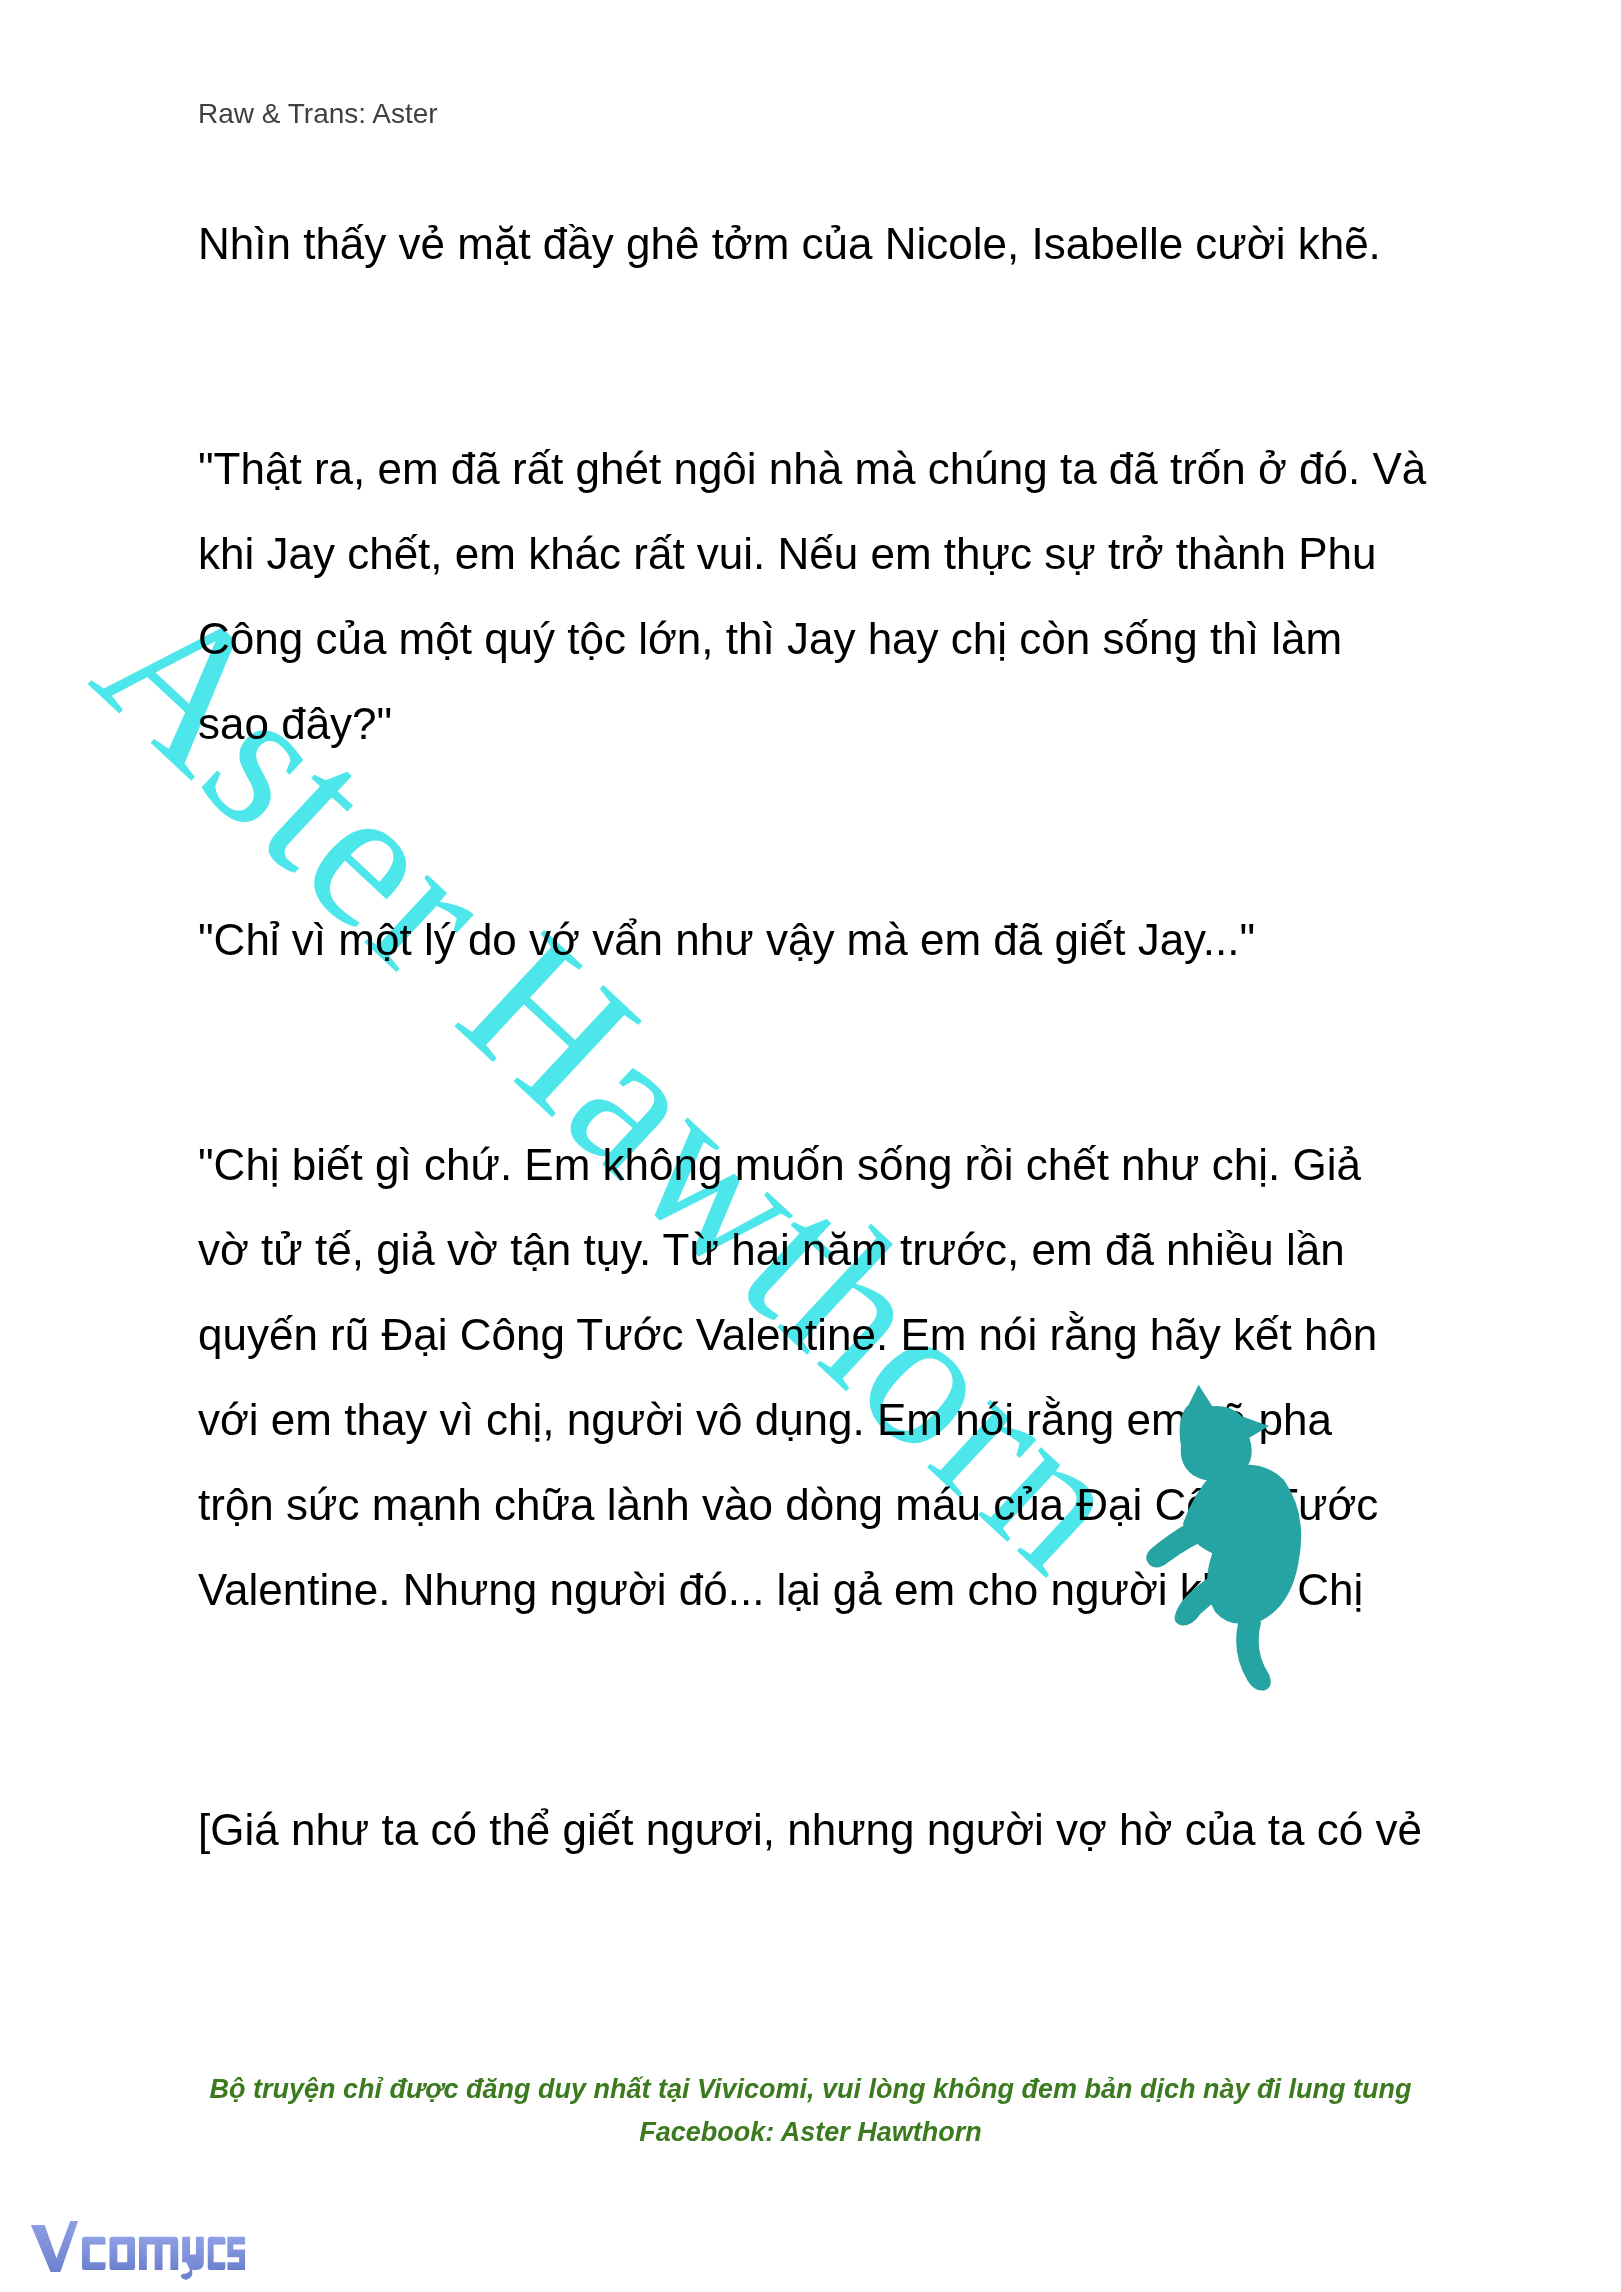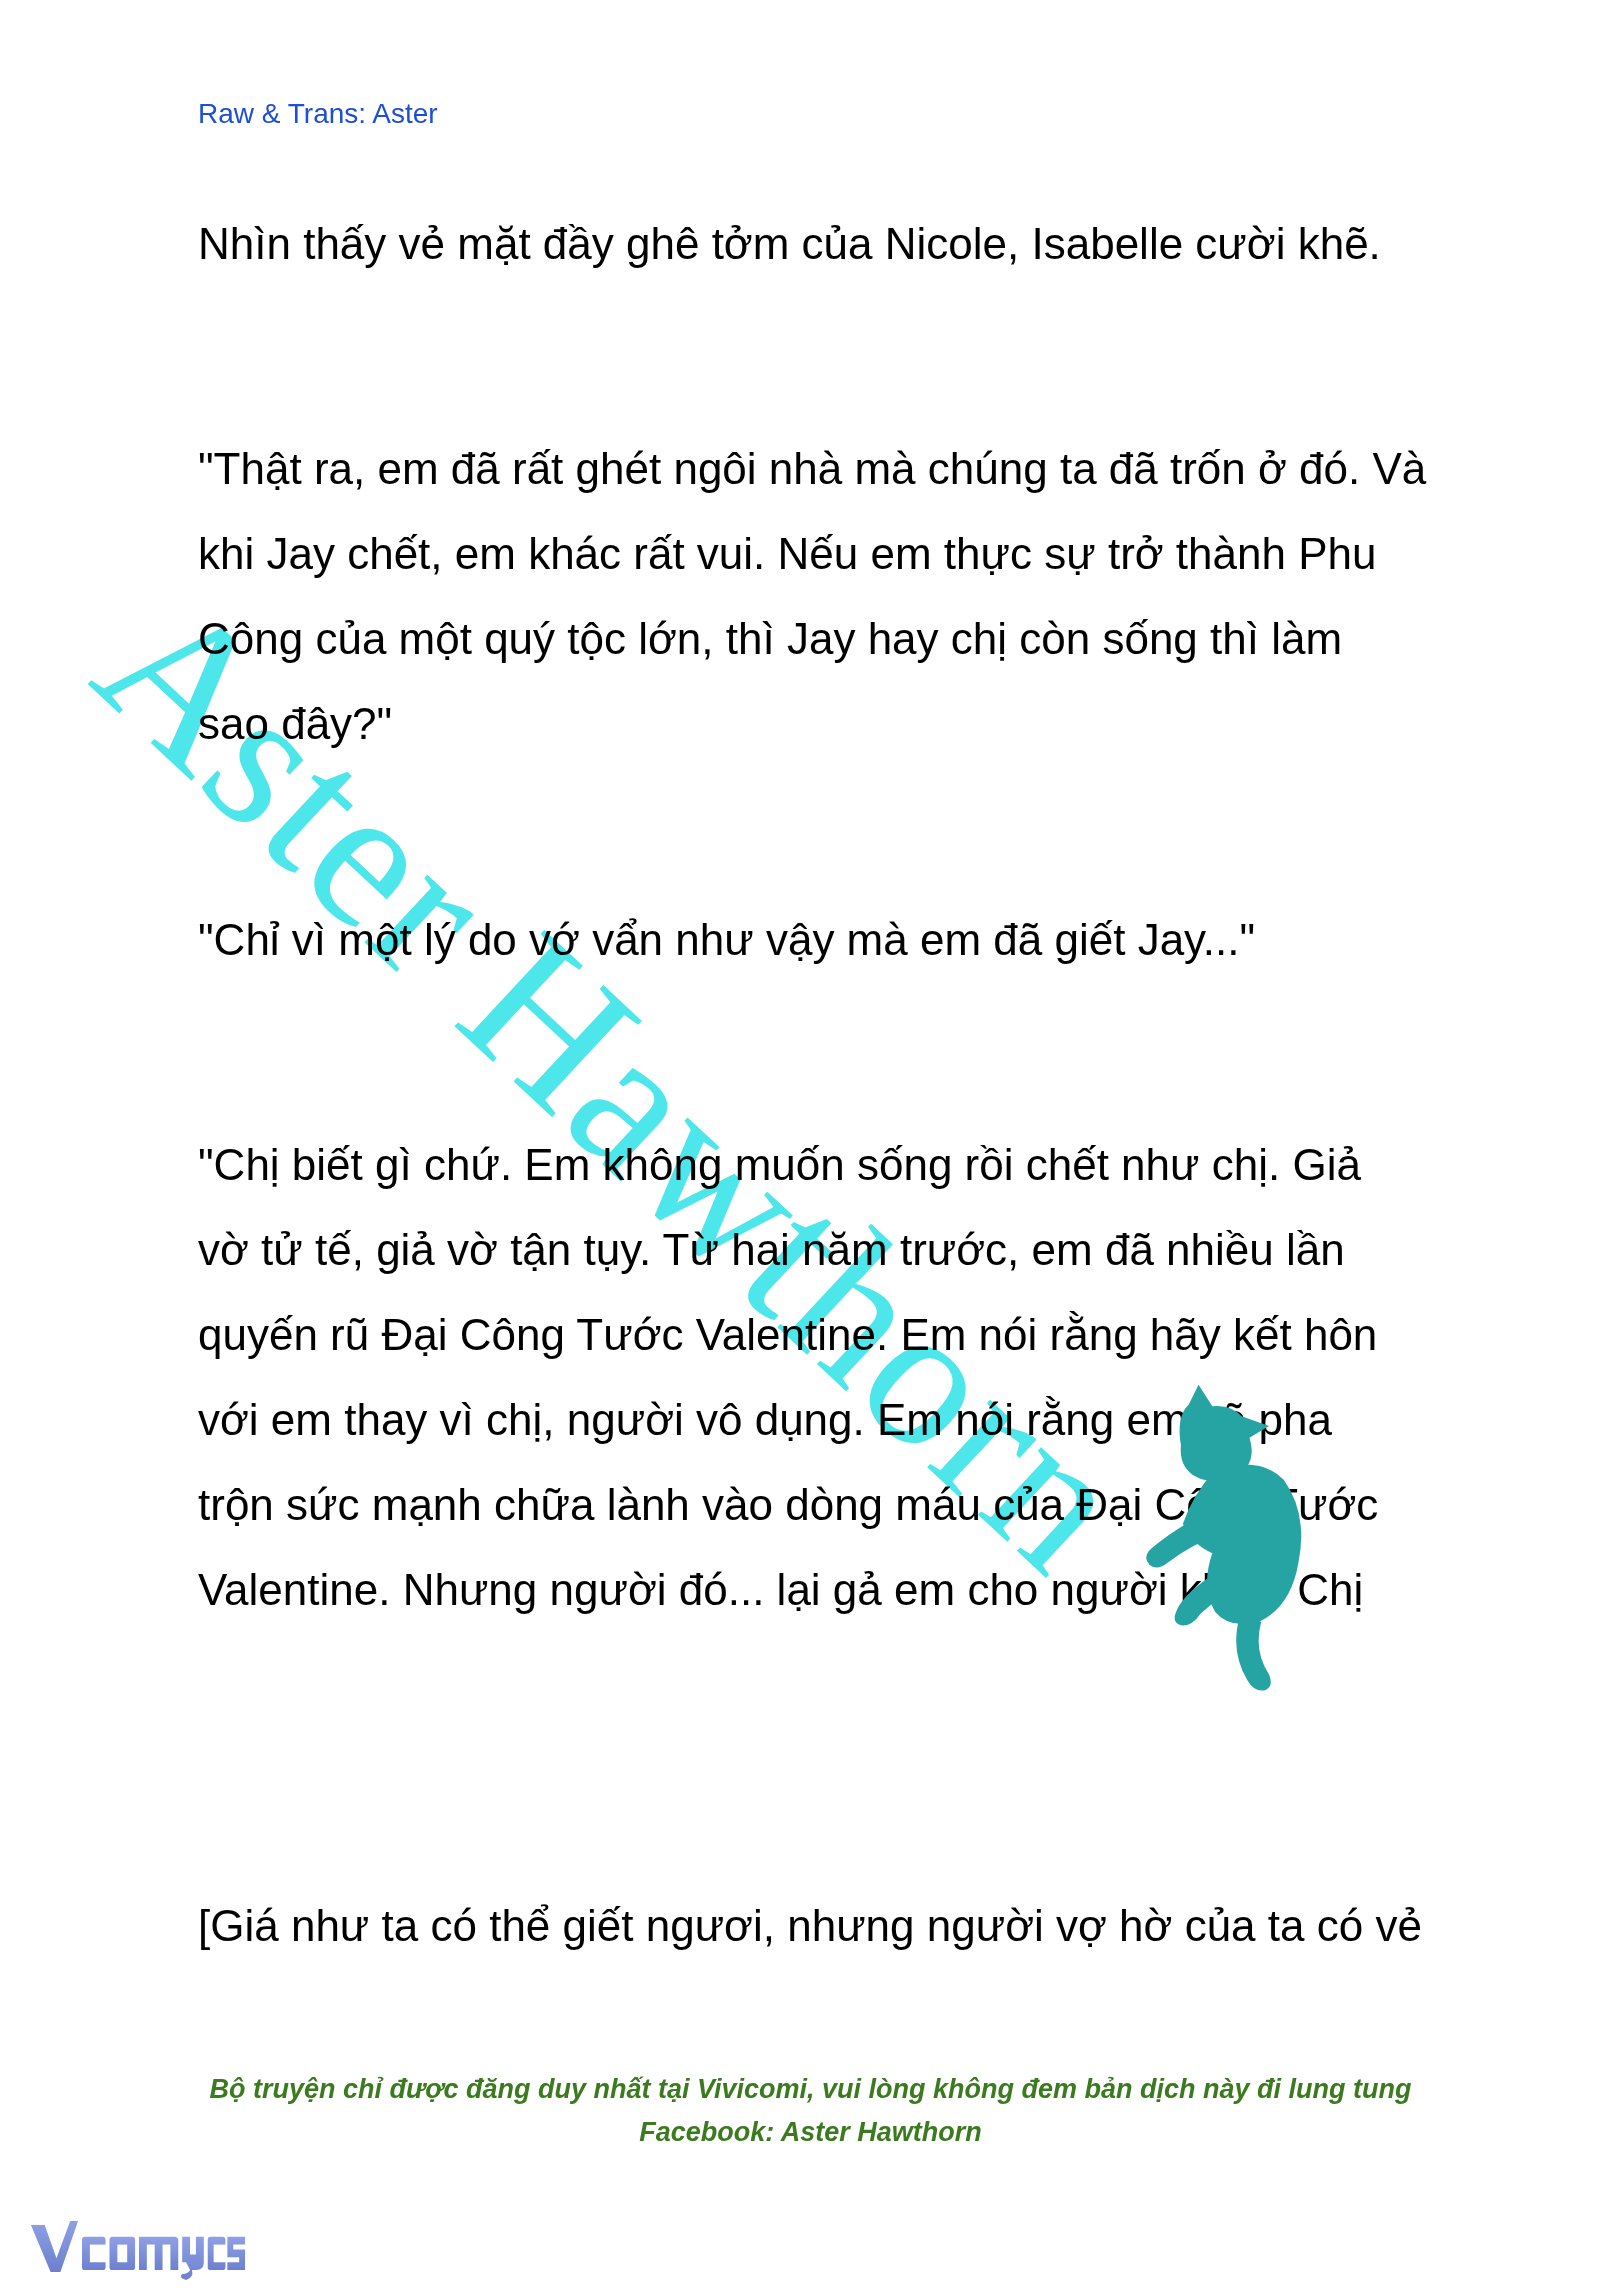--- a/index.html
+++ b/index.html
@@ -1,20 +1,20 @@
 <!DOCTYPE html>
 <html><head>
 <meta charset="utf-8">
 <style>
   html, body { margin: 0; padding: 0; background: #ffffff; }
   body { width: 1621px; height: 2293px; position: relative; overflow: hidden; }
   .page { position: absolute; left: 0; top: 0; width: 1621px; height: 2293px; background: #ffffff; }
   .header {
     position: absolute; left: 198px; top: 98px;
-    font-family: "Liberation Sans", sans-serif; font-size: 28px; color: #1d4ed8;
+    font-family: "Liberation Sans", sans-serif; font-size: 28px; color: #404040;
   }
   .para {
     position: absolute; left: 198px; width: 1294px;
     font-family: Liberation Sans, sans-serif; font-size: 44px; color: #000;
     line-height: 85px; z-index: 3;
   }
   .para .line { display: block; white-space: nowrap; }
   .footer {
     position: absolute; left: 0; width: 1621px; text-align: center;
     font-family: "Liberation Sans", sans-serif; font-weight: bold; font-style: italic;
@@ -54,21 +54,21 @@
 
   <div class="para" style="top:1122px;">
     <span class="line">"Chị biết gì chứ. Em không muốn sống rồi chết như chị. Giả</span>
     <span class="line">vờ tử tế, giả vờ tận tụy. Từ hai năm trước, em đã nhiều lần</span>
     <span class="line">quyến rũ Đại Công Tước Valentine. Em nói rằng hãy kết hôn</span>
     <span class="line">với em thay vì chị, người vô dụng. Em nói rằng em sẽ pha</span>
     <span class="line">trộn sức mạnh chữa lành vào dòng máu của Đại Công Tước</span>
     <span class="line">Valentine. Nhưng người đó... lại gả em cho người khác. Chị</span>
   </div>
 
-  <div class="para" style="top:1883px;">
+  <div class="para" style="top:1787px;">
     <span class="line">[Giá như ta có thể giết ngươi, nhưng người vợ hờ của ta có vẻ</span>
   </div>
 
   <div class="watermark">Aster Hawthorn</div>
 
   <svg class="cat" viewBox="0 0 210 330" xmlns="http://www.w3.org/2000/svg">
     <g fill="#26a3a3">
 
       <path d="M60 70 Q55 40 68 28 L78 8 L92 30 Q110 28 122 40 L150 50 L130 62 Q138 88 118 100 Q92 112 72 100 Q58 90 60 70 Z"></path>
 

